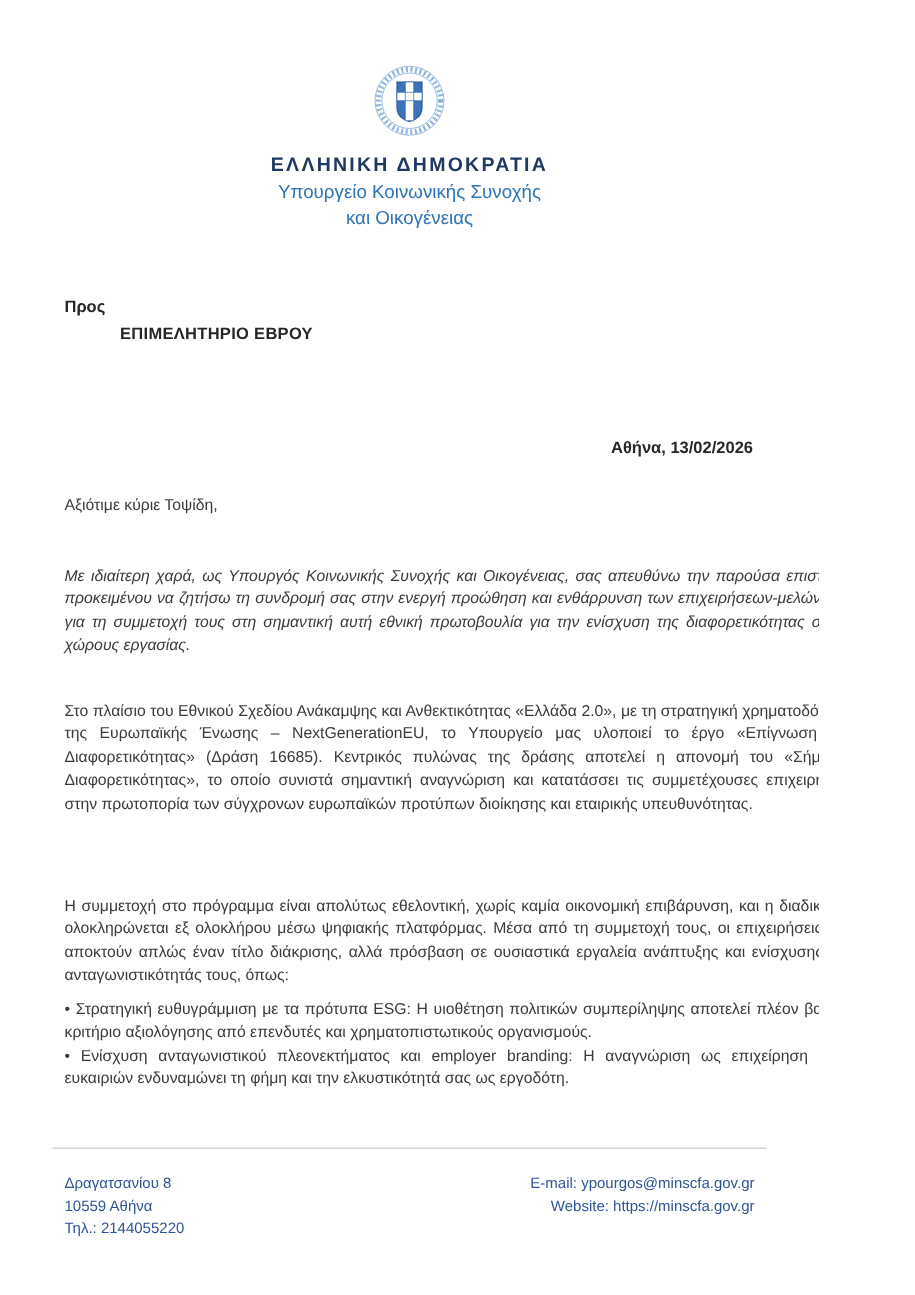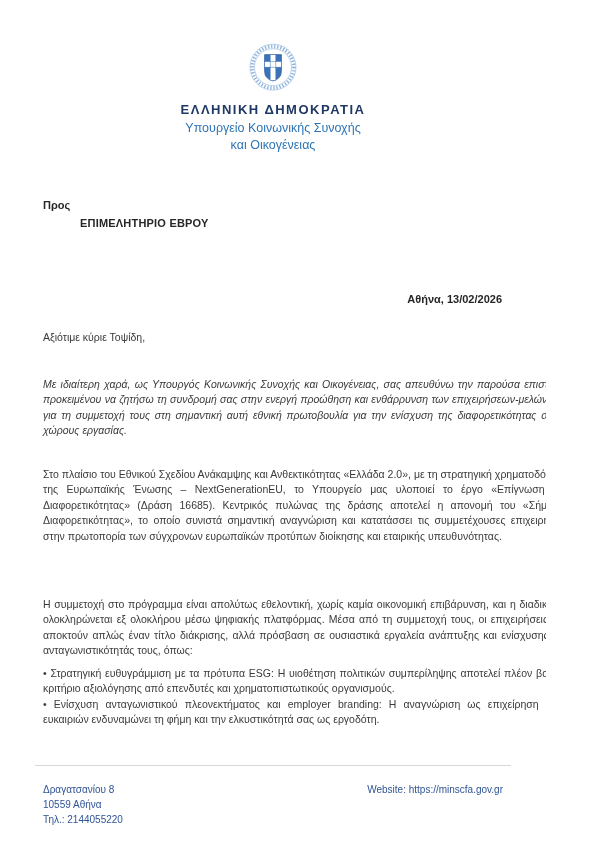--- a/index.html
+++ b/index.html
@@ -177,16 +177,17 @@
 
   <div class="footer-divider"></div>
 
   <div class="footer-left">
     <div>Δραγατσανίου 8</div>
     <div>10559 Αθήνα</div>
     <div>Τηλ.: 2144055220</div>
   </div>
 
   <div class="footer-right">
+    <div>E-mail: ypourgos@minscfa.gov.gr</div>
     <div>Website: https://minscfa.gov.gr</div>
   </div>
 
 </div>
 
 </body></html>

